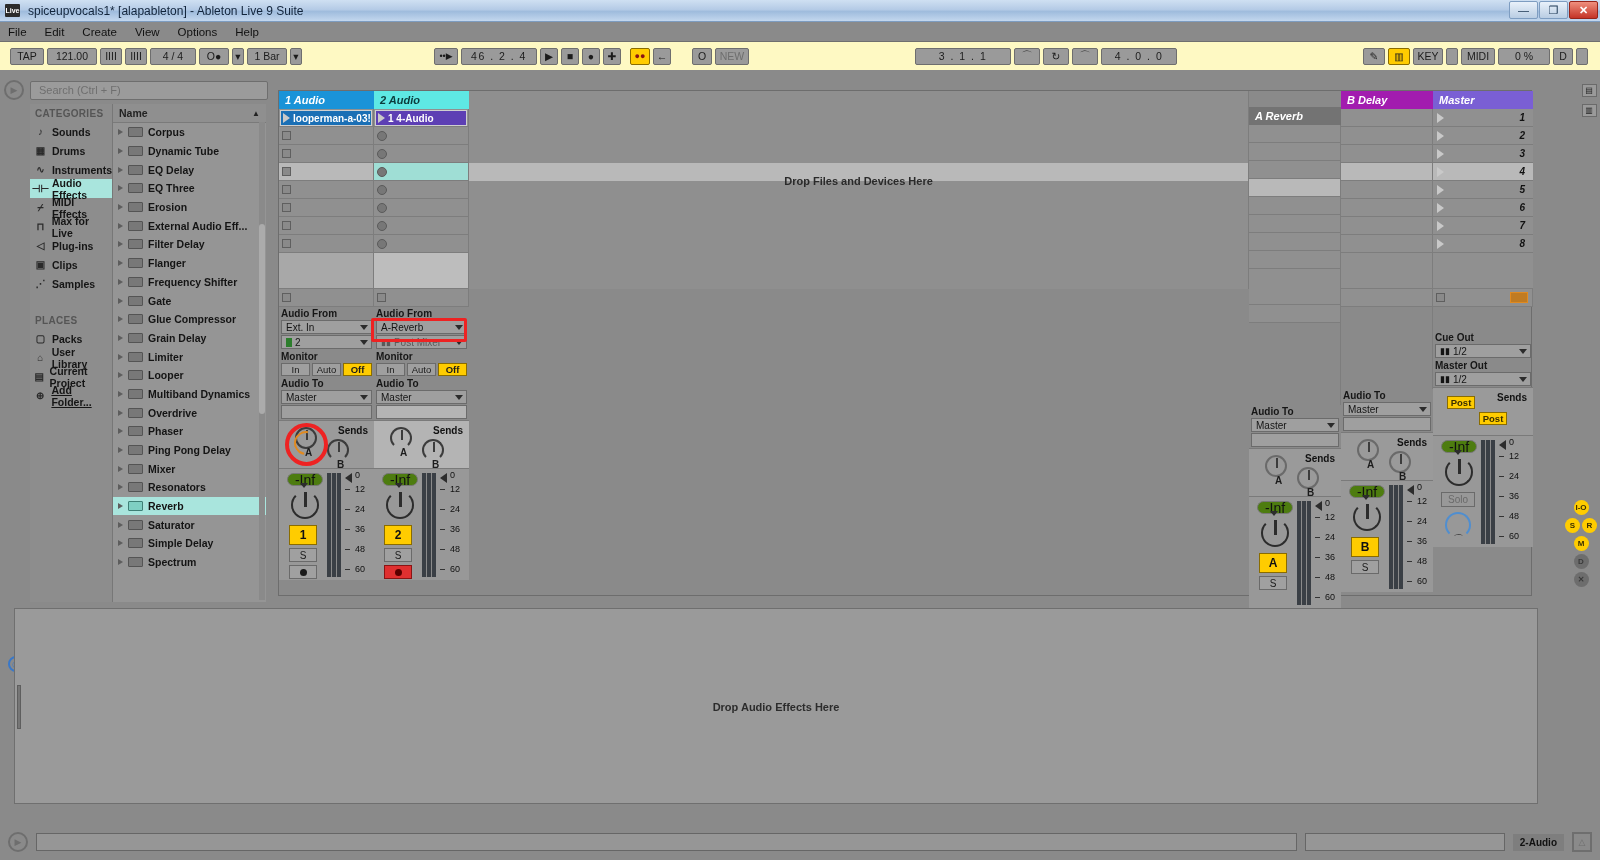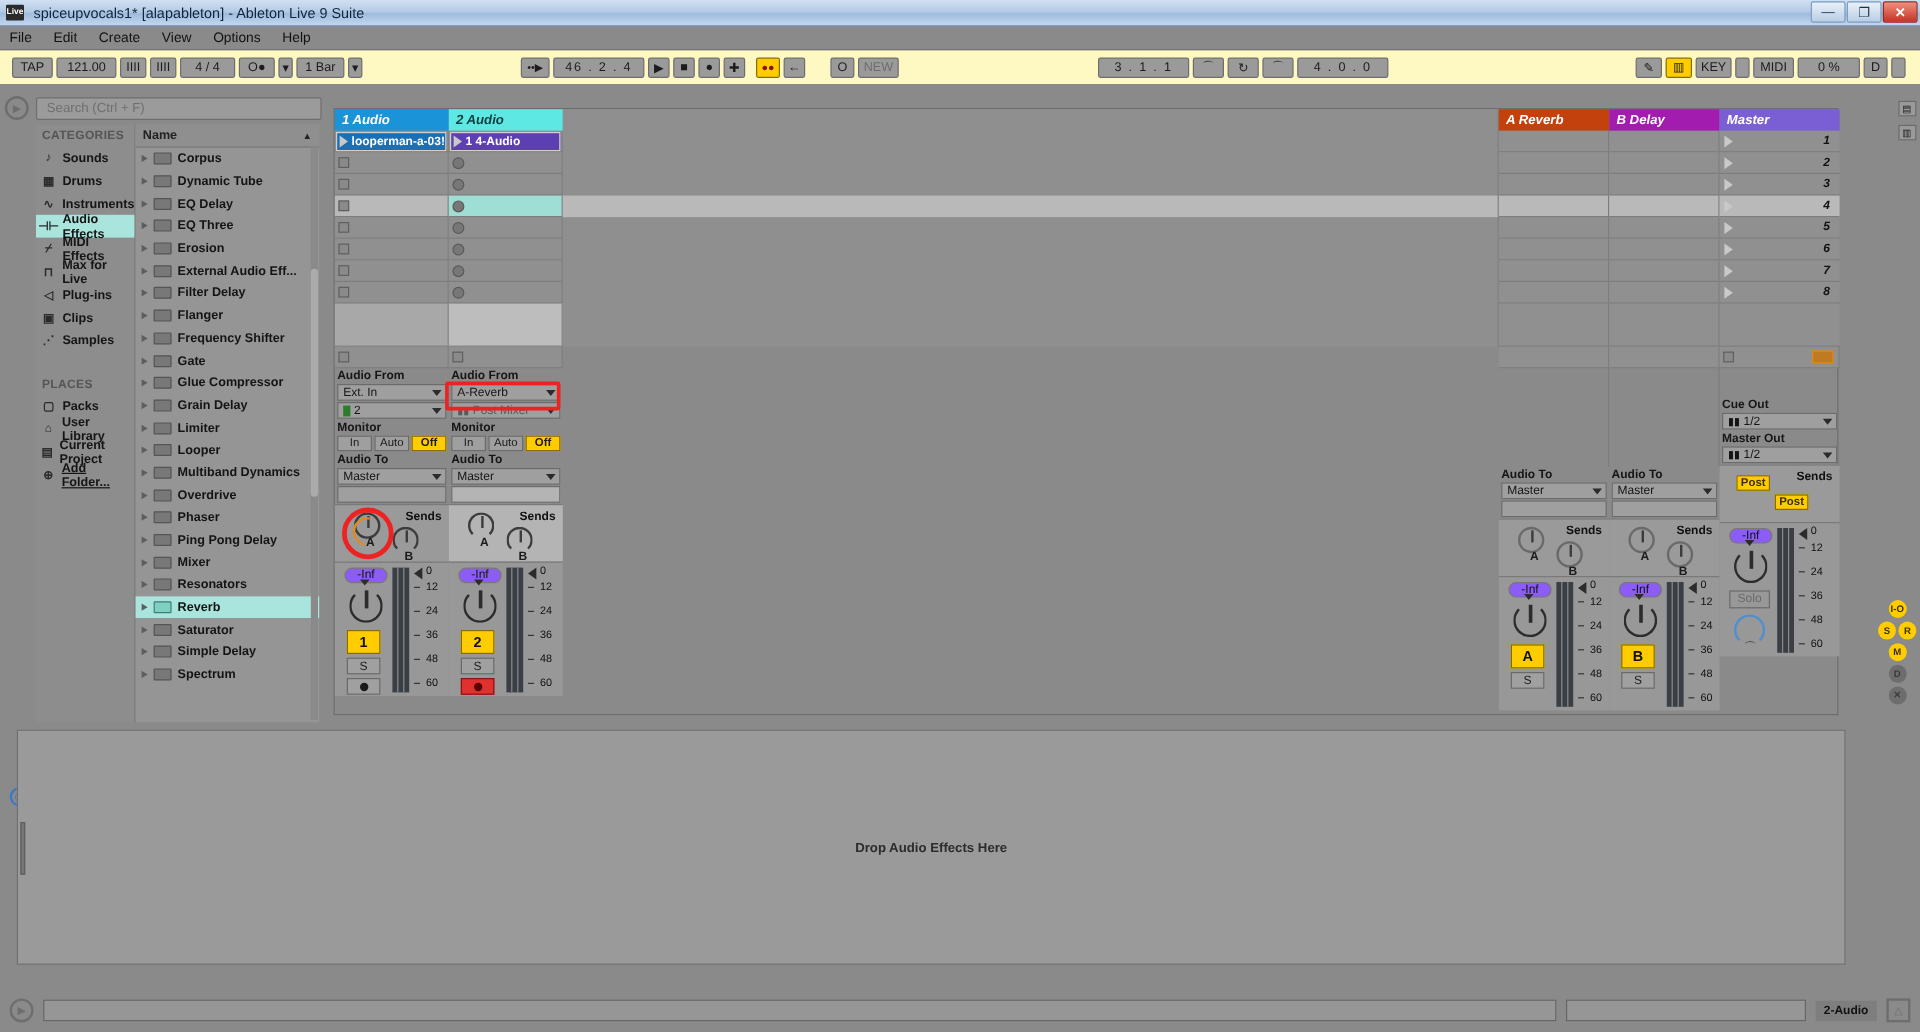--- a/index.html
+++ b/index.html
@@ -111,22 +111,22 @@
   .mon-row{display:flex;gap:2px;padding:1px 2px;}
   .mon{flex:1;height:13px;background:#9f9f9f;border:1px solid #6b6b6b;display:flex;align-items:center;justify-content:center;font-size:9.5px;}
   .mon.on{background:#ffcc00;border-color:#8a6c00;font-weight:bold;}
   .sendwrap{height:48px;background:#9a9a9a;border-top:1px solid #7a7a7a;position:relative;}
   .knob{position:absolute;width:22px;height:22px;border-radius:50%;border:2px solid #3c3c3c;border-bottom-color:transparent;}
   .knob::after{content:"";position:absolute;left:9px;top:1px;width:2px;height:10px;background:#3c3c3c;}
   .knob-lbl{position:absolute;font-size:10px;font-weight:bold;color:#1c1c1c;}
   .sends-txt{position:absolute;right:6px;top:4px;font-size:10px;font-weight:bold;color:#111;}
   .strip{background:#989898;border-top:1px solid #7a7a7a;position:relative;height:112px;}
   .voldisp{
-    position:absolute;left:8px;top:4px;width:36px;height:13px;background:#8b5cf6;border:1px solid #777;
-    border-radius:7px;display:flex;align-items:center;justify-content:center;font-size:10px;color:#111;
+    position:absolute;left:8px;top:4px;width:36px;height:13px;background:#4d7c0f;border:1px solid #777;
+    border-radius:7px;display:flex;align-items:center;justify-content:center;font-size:14px;color:#111;
   }
   .bigknob{position:absolute;left:12px;top:22px;width:28px;height:28px;border-radius:50%;border:2.5px solid #2c2c2c;border-top-color:transparent;}
   .bigknob::after{content:"";position:absolute;left:11px;top:-1px;width:2.5px;height:15px;background:#2c2c2c;}
   .knob-mark{position:absolute;left:21px;top:14px;width:0;height:0;border-left:4px solid transparent;border-right:4px solid transparent;border-top:5px solid #2c2c2c;}
   .tracknum{
     position:absolute;left:10px;top:56px;width:28px;height:20px;background:#ffcc00;border:1px solid #8a6c00;
     display:flex;align-items:center;justify-content:center;font-weight:bold;font-size:12px;color:#111;
   }
   .solobtn{position:absolute;left:10px;top:79px;width:28px;height:14px;background:#a0a0a0;border:1px solid #6a6a6a;display:flex;align-items:center;justify-content:center;font-size:10px;}
   .armbtn{position:absolute;left:10px;top:96px;width:28px;height:14px;background:#a0a0a0;border:1px solid #6a6a6a;display:flex;align-items:center;justify-content:center;}
@@ -202,21 +202,21 @@
     <div class="ctl on" style="width:20px;margin-left:6px;font-size:9px">
       <span style="color:#8a1414">●</span>
         <span style="color:#8a1414">●</span>
     </div>
     <div class="ctl" style="width:18px">←</div>
     <div class="ctl" style="width:20px;margin-left:18px">O</div>
     <div class="ctl dim" style="width:34px">NEW</div>
   </div>
 
   <div class="tp-loop">
-    <div class="ctl num" style="width:76px">3 .  1 .  1</div>
+    <div class="ctl num" style="width:96px">3 .  1 .  1</div>
     <div class="ctl" style="width:26px">⌒</div>
     <div class="ctl" style="width:26px">↻</div>
     <div class="ctl" style="width:26px">⌒</div>
     <div class="ctl num" style="width:76px">4 .  0 .  0</div>
   </div>
 
   <div class="tp-right">
     <div class="ctl" style="width:22px">✎</div>
     <div class="ctl on" style="width:22px;font-size:10px">▥</div>
     <div class="ctl" style="width:30px">KEY</div>
@@ -612,24 +612,25 @@
         <i style="top:80px"></i>
           <div style="top:75px">48</div>
         <i style="top:100px"></i>
           <div style="top:95px">60</div>
       </div>
     </div>
   </div>
 
   <div class="dropzone" style="width:780px;">
     <div class="dz-row4"></div>
+    <div class="dz-text">Drop Files and Devices Here</div>
   </div>
 
   <div class="col" style="left:970px;width:92px;">
-    <div class="trackhdr" style="background:#c2410c;">A Reverb</div>
+    <div class="trackhdr" style="background:#737373;margin-top:16px;">A Reverb</div>
     <div class="slot"></div>
     <div class="slot"></div>
     <div class="slot"></div>
     <div class="slot row4"></div>
     <div class="slot"></div>
     <div class="slot"></div>
     <div class="slot"></div>
     <div class="slot"></div>
     <div style="height:36px;background:#909090;border-right:1px solid #7d7d7d;border-bottom:1px solid #7d7d7d"></div>
     <div class="slot"></div>

